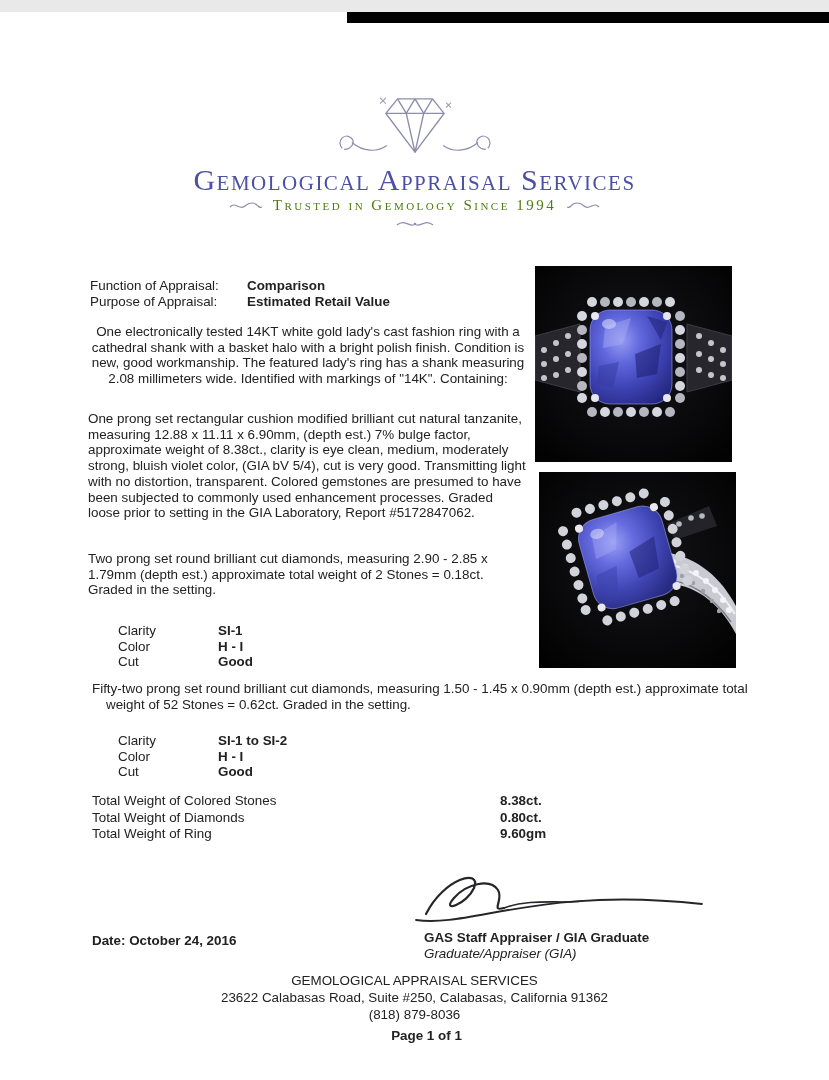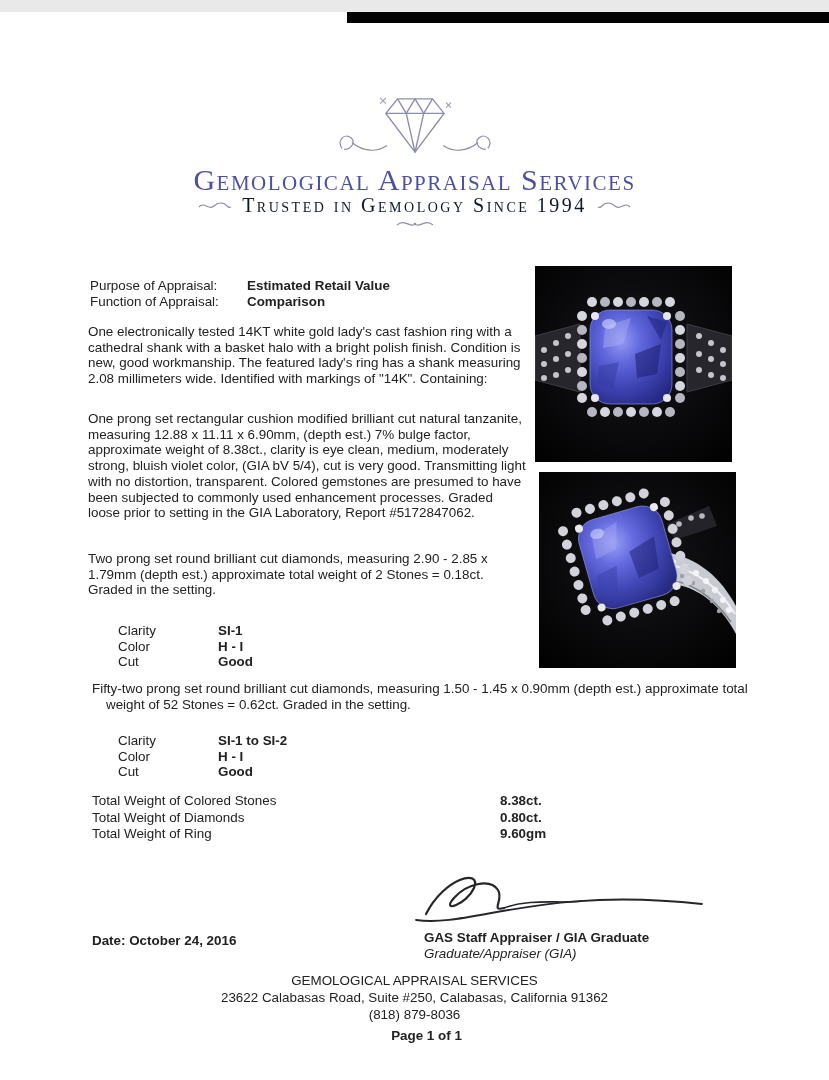--- a/index.html
+++ b/index.html
@@ -14,33 +14,33 @@
   
   .letterhead { position:absolute; top:82px; left:0; width:829px; text-align:center; }
   .logo-wrap { display:flex; justify-content:center; }
   .brand {
     font-family:"Liberation Serif", serif; font-variant:small-caps;
     font-size:30px; letter-spacing:1.5px; color:#4d50a2; line-height:32px; margin-top:4px;
   }
   .tagline-row { display:flex; justify-content:center; align-items:center; gap:10px; margin-top:2px; }
   .tagline {
     font-family:"Liberation Serif", serif; font-variant:small-caps;
-    font-size:20px; letter-spacing:2.5px; color:#0f172a;
+    font-size:15px; letter-spacing:2.5px; color:#4d7c0f;
   }
   .ornament-row { display:flex; justify-content:center; margin-top:3px; }
 
   
   .abs { position:absolute; }
   .appraisal { top:266px; left:90px; width:470px; }
   .appraisal .row { line-height:16px; }
   .appraisal .lbl { display:inline-block; width:157px; }
   .bold { font-weight:bold; }
 
   p.para { margin:0; position:absolute; }
-  .p1 { top:312px; left:88px; width:440px; }
+  .p1 { top:312px; left:88px; width:440px;text-align:center; }
   .p2 { top:399px; left:88px; width:438px; }
   .p3 { top:539px; left:88px; width:420px; }
   .p4 { top:669px; left:92px; width:656px; padding-left:14px; text-indent:-14px; }
 
   .grade-table { position:absolute; left:118px; }
   .t1 { top:611px; }
   .t2 { top:721px; }
   .grade-table .grow { line-height:15.6px; }
   .grade-table .glbl { display:inline-block; width:100px; }
   .grade-table .gval { font-weight:bold; }
@@ -115,24 +115,24 @@
     <div class="ornament-row">
       <svg width="44" height="14" viewBox="0 0 44 14">
         <path d="M4,8 C12,1 18,12 22,7 M40,8 C32,1 26,12 22,7" stroke="#8d8dac" stroke-width="1.2" fill="none"></path>
         <circle cx="22" cy="7" r="1.3" fill="#8d8dac"></circle>
       </svg>
     </div>
   </header>
 
   <div class="abs appraisal">
     <div class="row">
+      <span class="lbl">Function of Appraisal:</span><span class="bold">Comparison</span>
+    </div>
+    <div class="row">
       <span class="lbl">Purpose of Appraisal:</span><span class="bold">Estimated Retail Value</span>
-    </div>
-    <div class="row">
-      <span class="lbl">Function of Appraisal:</span><span class="bold">Comparison</span>
     </div>
   </div>
 
   <p class="para p1">One electronically tested 14KT white gold lady's cast fashion ring with a cathedral shank with a basket halo with a bright polish finish. Condition is new, good workmanship. The featured lady's ring has a shank measuring 2.08 millimeters wide. Identified with markings of "14K".  Containing:</p>
   <p class="para p2">One prong set rectangular cushion modified brilliant cut natural tanzanite, measuring 12.88 x 11.11 x 6.90mm, (depth est.)  7% bulge factor, approximate weight of 8.38ct., clarity is eye clean, medium, moderately strong, bluish violet color, (GIA bV 5/4), cut is very good. Transmitting light with no distortion, transparent. Colored gemstones are presumed to have been subjected to commonly used enhancement processes. Graded loose prior to setting in the GIA Laboratory, Report #5172847062.</p>
   <p class="para p3">Two prong set round brilliant cut diamonds, measuring 2.90 - 2.85 x 1.79mm (depth est.) approximate total weight of 2 Stones = 0.18ct. Graded in the setting.</p>
 
   <div class="grade-table t1">
     <div class="grow">
       <span class="glbl">Clarity</span><span class="gval">SI-1</span>

